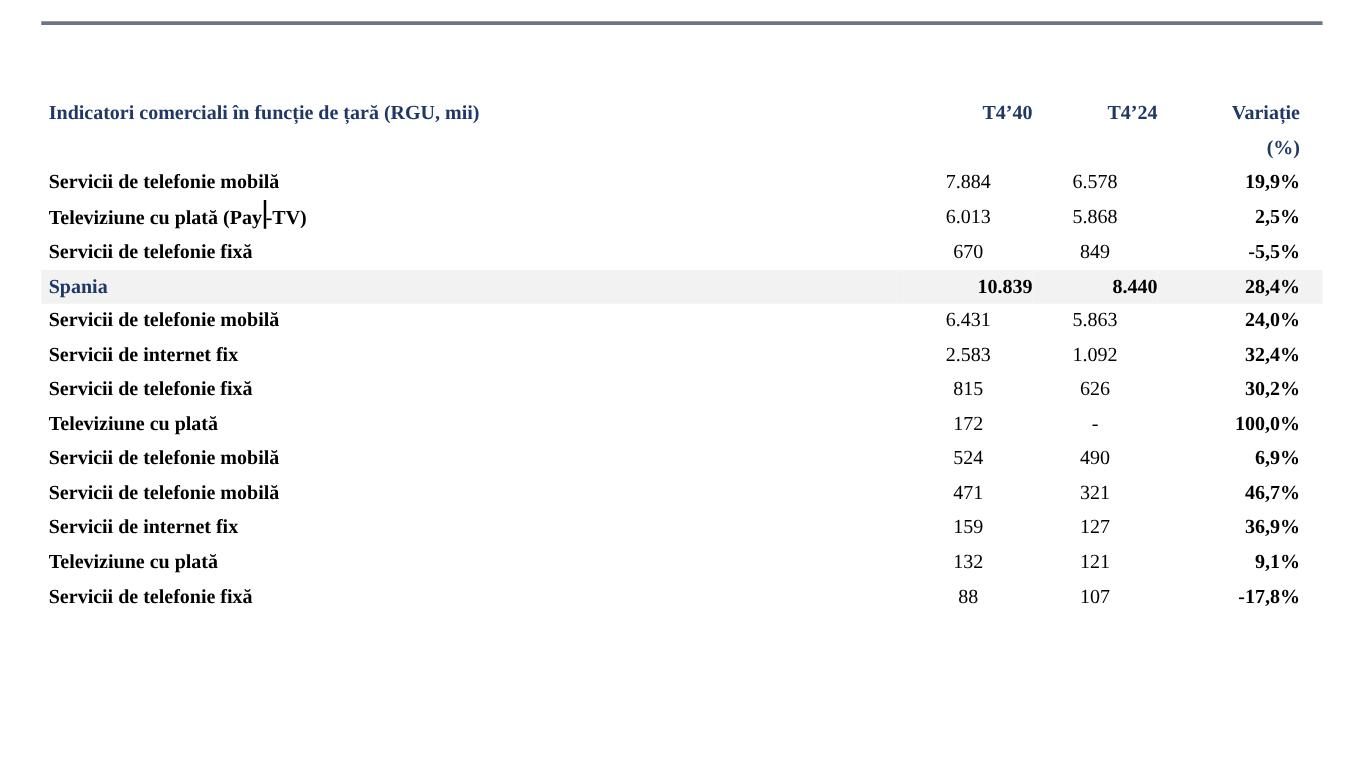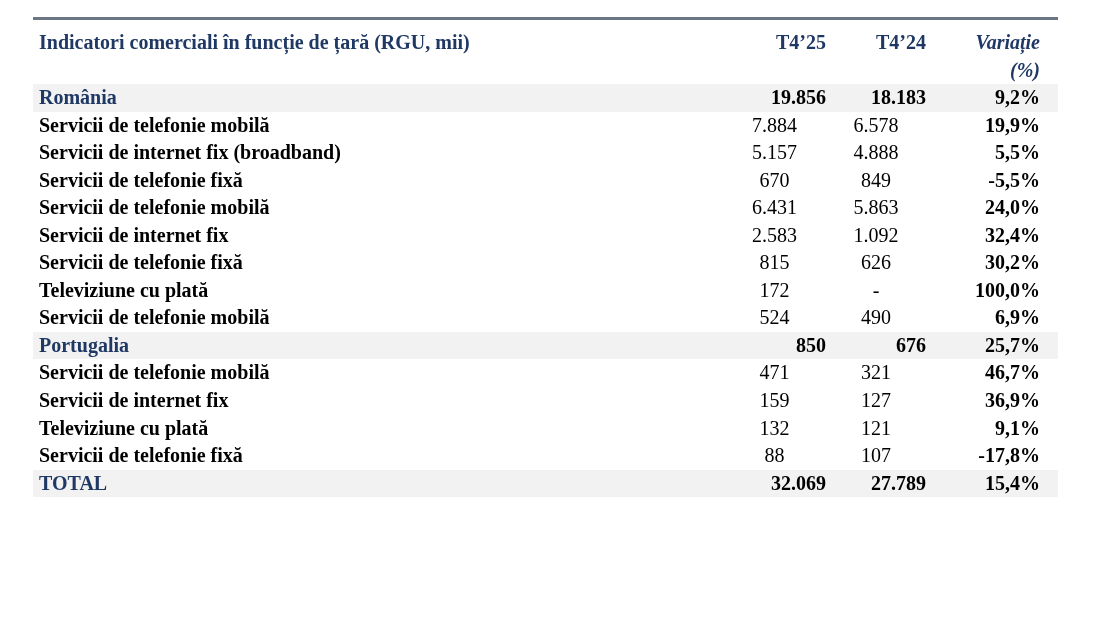--- a/index.html
+++ b/index.html
@@ -15,21 +15,22 @@
     position: absolute;
     left: 33px;
     top: 17px;
     width: 1025px;
     border-top: 3px solid #6b7584;
   }
   table.rgu {
     border-collapse: collapse;
     table-layout: fixed;
     width: 1025px;
-    font-size: 20px;
+    font-size: 16px;
+    margin-top: 48px;
   }
   col.c-label { width: 690px; }
   col.c-t425  { width: 103px; }
   col.c-t424  { width: 100px; }
   col.c-var   { width: 132px; }
 
   th, td {
     padding: 0;
     margin: 0;
     white-space: nowrap;
@@ -40,21 +41,21 @@
   thead th {
     vertical-align: top;
     padding-top: 9px;
     color: #1f3864;
     font-weight: bold;
     line-height: 27.5px;
     height: 55px;
   }
   th.h-label { text-align: left; padding-left: 6px; }
   th.h-num   { text-align: right; }
-  th.h-var   { text-align: right; padding-right: 18px; font-style: italic; }
+  th.h-var   { text-align: right; padding-right: 18px; }
   th.h-var .hline { display: block; text-align: right; }
 
   
   tbody td {
     height: 27.55px;
     line-height: 27.55px;
     font-weight: bold;
     color: #000000;
   }
   td.lbl { text-align: left; padding-left: 6px; }
@@ -82,52 +83,52 @@
   <table class="rgu">
     <colgroup>
       <col class="c-label">
         <col class="c-t425">
         <col class="c-t424">
         <col class="c-var">
     </colgroup>
     <thead>
       <tr>
         <th class="h-label">Indicatori comerciali în funcție de țară (RGU, mii)</th>
-        <th class="h-num">T4’25</th>
+        <th class="h-num">T4’40</th>
         <th class="h-num">T4’24</th>
         <th class="h-var">
           <span class="hline">Variație</span>
           <span class="hline">(%)</span>
         </th>
       </tr>
     </thead>
     <tbody>
-      <tr class="country">
-        <td class="lbl">România</td>
-        <td class="num">19.856</td>
-        <td class="num">18.183</td>
-        <td class="var">9,2%</td>
-      </tr>
       <tr class="detail">
         <td class="lbl">Servicii de telefonie mobilă</td>
         <td class="num">7.884</td>
         <td class="num">6.578</td>
         <td class="var">19,9%</td>
       </tr>
       <tr class="detail">
-        <td class="lbl">Servicii de internet fix (broadband)</td>
-        <td class="num">5.157</td>
-        <td class="num">4.888</td>
-        <td class="var">5,5%</td>
+        <td class="lbl"><span>Televiziune cu plată (Pay</span><span class="caret"></span><span>-TV)</span></td>
+        <td class="num">6.013</td>
+        <td class="num">5.868</td>
+        <td class="var">2,5%</td>
       </tr>
       <tr class="detail">
         <td class="lbl">Servicii de telefonie fixă</td>
         <td class="num">670</td>
         <td class="num">849</td>
         <td class="var">-5,5%</td>
+      </tr>
+      <tr class="country">
+        <td class="lbl">Spania</td>
+        <td class="num">10.839</td>
+        <td class="num">8.440</td>
+        <td class="var">28,4%</td>
       </tr>
       <tr class="detail">
         <td class="lbl">Servicii de telefonie mobilă</td>
         <td class="num">6.431</td>
         <td class="num">5.863</td>
         <td class="var">24,0%</td>
       </tr>
       <tr class="detail">
         <td class="lbl">Servicii de internet fix</td>
         <td class="num">2.583</td>
@@ -145,26 +146,20 @@
         <td class="num">172</td>
         <td class="num">-</td>
         <td class="var">100,0%</td>
       </tr>
       <tr class="detail">
         <td class="lbl">Servicii de telefonie mobilă</td>
         <td class="num">524</td>
         <td class="num">490</td>
         <td class="var">6,9%</td>
       </tr>
-      <tr class="country">
-        <td class="lbl">Portugalia</td>
-        <td class="num">850</td>
-        <td class="num">676</td>
-        <td class="var">25,7%</td>
-      </tr>
       <tr class="detail">
         <td class="lbl">Servicii de telefonie mobilă</td>
         <td class="num">471</td>
         <td class="num">321</td>
         <td class="var">46,7%</td>
       </tr>
       <tr class="detail">
         <td class="lbl">Servicii de internet fix</td>
         <td class="num">159</td>
         <td class="num">127</td>
@@ -175,21 +170,15 @@
         <td class="num">132</td>
         <td class="num">121</td>
         <td class="var">9,1%</td>
       </tr>
       <tr class="detail">
         <td class="lbl">Servicii de telefonie fixă</td>
         <td class="num">88</td>
         <td class="num">107</td>
         <td class="var">-17,8%</td>
       </tr>
-      <tr class="total">
-        <td class="lbl">TOTAL</td>
-        <td class="num">32.069</td>
-        <td class="num">27.789</td>
-        <td class="var">15,4%</td>
-      </tr>
     </tbody>
   </table>
 </div>
 
 </body></html>

